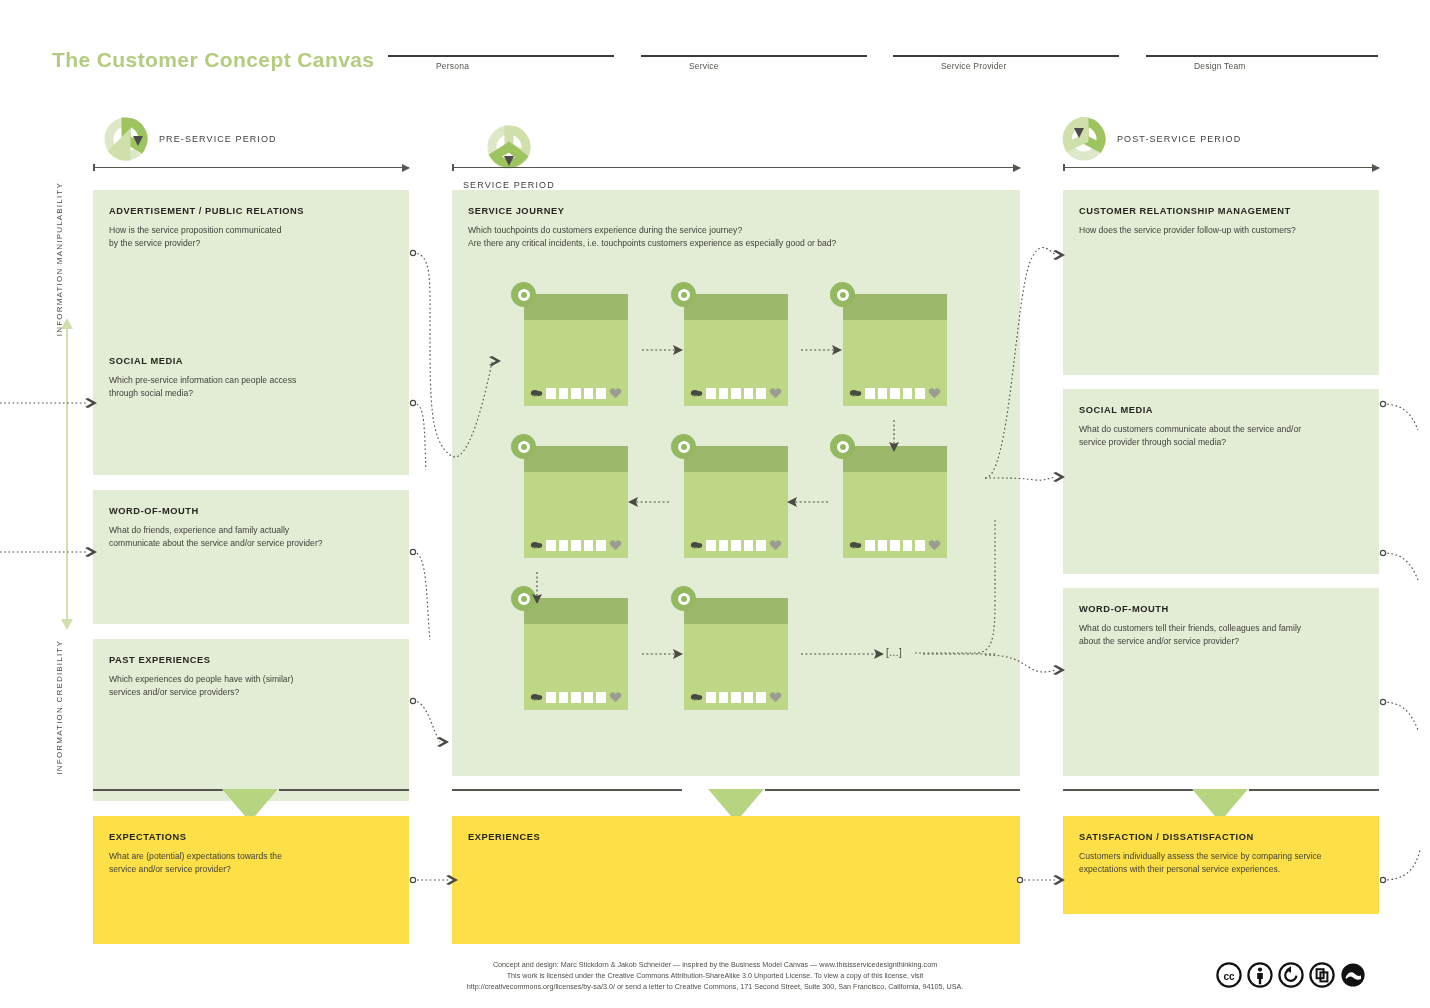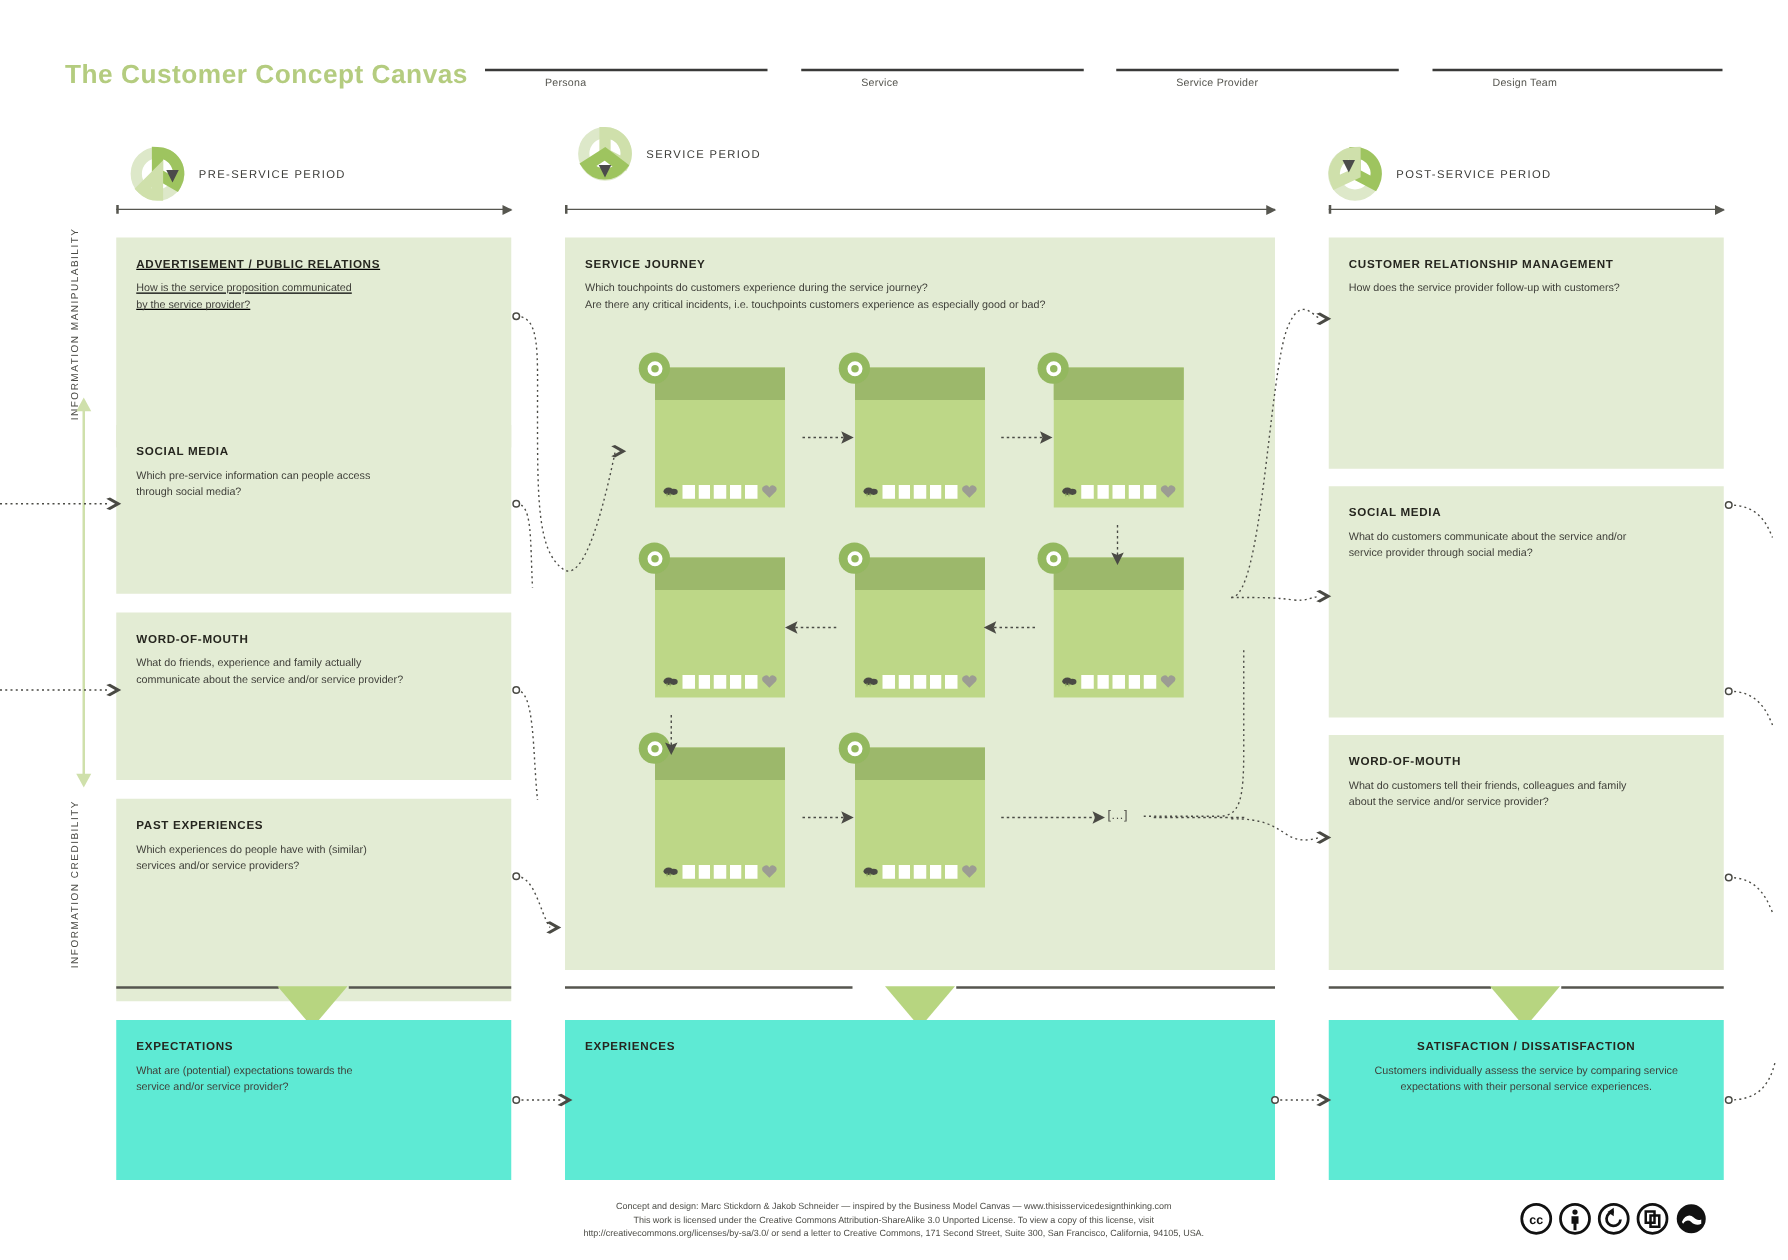--- a/index.html
+++ b/index.html
@@ -44,21 +44,21 @@
   
   .vlabel {
     position: absolute;
     font-size: 8px; letter-spacing: 1.2px; color: #4a4a45;
     writing-mode: vertical-rl; transform: rotate(180deg);
     white-space: nowrap;
   }
 
   
   .panel { position: absolute; background: #e3ecd4; }
-  .panel-strong { position: absolute; background: #5eead4; }
+  .panel-strong { position: absolute; background: #fde047; }
   .box-title {
     font-size: 9.3px; font-weight: bold; letter-spacing: .55px;
     color: #26261f; margin-bottom: 8px;
   }
   .box-body {
     font-size: 8.6px; line-height: 1.55; color: #3f3f39; white-space: pre-line;
   }
   .pad { padding: 16px 16px 0 16px; }
 
   
@@ -128,21 +128,21 @@
   <div class="period" style="left:105px; top:118px;">
     <svg width="42" height="42" viewBox="0 0 42 42">
       <circle cx="21" cy="21" r="17" fill="none" stroke="#dde8c9" stroke-width="9"></circle>
       <path d="M21 4 A17 17 0 0 1 35.7 29.5 L21 21 Z" fill="none" stroke="#9ec45f" stroke-width="9"></path>
       <path d="M21 38 A17 17 0 0 1 9 33 L21 21 Z" fill="none" stroke="#cfe0ab" stroke-width="9"></path>
       <polygon points="28,18 38,18 33,28" fill="#4b4b4b"></polygon>
     </svg>
     <span class="plabel">PRE-SERVICE PERIOD</span>
   </div>
 
-  <div class="period" style="left:463px; top:102px;">
+  <div class="period" style="left:463px; top:126px;flex-direction:column;">
     <svg width="42" height="42" viewBox="0 0 42 42">
       <circle cx="21" cy="21" r="17" fill="none" stroke="#dde8c9" stroke-width="9"></circle>
       <path d="M21 4 A17 17 0 0 1 36 29 L21 21 Z" fill="none" stroke="#cfe0ab" stroke-width="9"></path>
       <path d="M34 31 A17 17 0 0 1 7 30 L21 21 Z" fill="none" stroke="#9ec45f" stroke-width="9"></path>
       <polygon points="16,30 26,30 21,40" fill="#4b4b4b"></polygon>
     </svg>
     <span class="plabel">SERVICE PERIOD</span>
   </div>
 
   <div class="period" style="left:1063px; top:118px;">
@@ -160,21 +160,21 @@
   <div class="axis-line" style="left:1063px; top:167px; width:316px;"></div>
 
   <div class="vlabel" style="left:55px; top:182px;">INFORMATION MANIPULABILITY</div>
   <div class="vlabel" style="left:55px; top:640px;">INFORMATION CREDIBILITY</div>
   <svg style="position:absolute; left:60px; top:318px;" width="14" height="312">
     <line x1="7" y1="8" x2="7" y2="304" stroke="#cfe0ab" stroke-width="2"></line>
     <polygon points="7,0 13,11 1,11" fill="#cfe0ab"></polygon>
     <polygon points="7,312 13,301 1,301" fill="#cfe0ab"></polygon>
   </svg>
 
-  <div class="panel pad" style="left:93px; top:190px; width:316px; height:168px;text-decoration:underline;">
+  <div class="panel pad" style="left:93px; top:190px; width:316px; height:168px;">
     <div class="box-title">ADVERTISEMENT / PUBLIC RELATIONS</div>
     <div class="box-body">How is the service proposition communicated
 by the service provider?</div>
   </div>
   <div class="panel pad" style="left:93px; top:340px; width:316px; height:135px;">
     <div class="box-title">SOCIAL MEDIA</div>
     <div class="box-body">Which pre-service information can people access
 through social media?</div>
   </div>
   <div class="panel pad" style="left:93px; top:490px; width:316px; height:134px;">
@@ -431,21 +431,21 @@
   <div class="hrule" style="left:1249px; top:789px; width:130px;"></div>
 
   <div class="panel-strong pad" style="left:93px; top:816px; width:316px; height:128px;">
     <div class="box-title">EXPECTATIONS</div>
     <div class="box-body">What are (potential) expectations towards the
 service and/or service provider?</div>
   </div>
   <div class="panel-strong pad" style="left:452px; top:816px; width:568px; height:128px;">
     <div class="box-title">EXPERIENCES</div>
   </div>
-  <div class="panel-strong pad" style="left:1063px; top:816px; width:316px; height:128px;text-align:center;">
+  <div class="panel-strong pad" style="left:1063px; top:816px; width:316px; height:98px;">
     <div class="box-title">SATISFACTION / DISSATISFACTION</div>
     <div class="box-body">Customers individually assess the service by comparing service
 expectations with their personal service experiences.</div>
   </div>
 
   <svg style="position:absolute; left:0; top:0;" width="1430" height="1008">
     <g stroke="#4a4a44" stroke-width="1.1" fill="none" stroke-dasharray="1.6,2.6">
 
       <path d="M413 253 C432 253 430 280 430 330 C430 400 430 440 450 455 C465 467 480 420 492 362"></path>
       <path d="M413 403 C426 403 424 430 426 470"></path>

